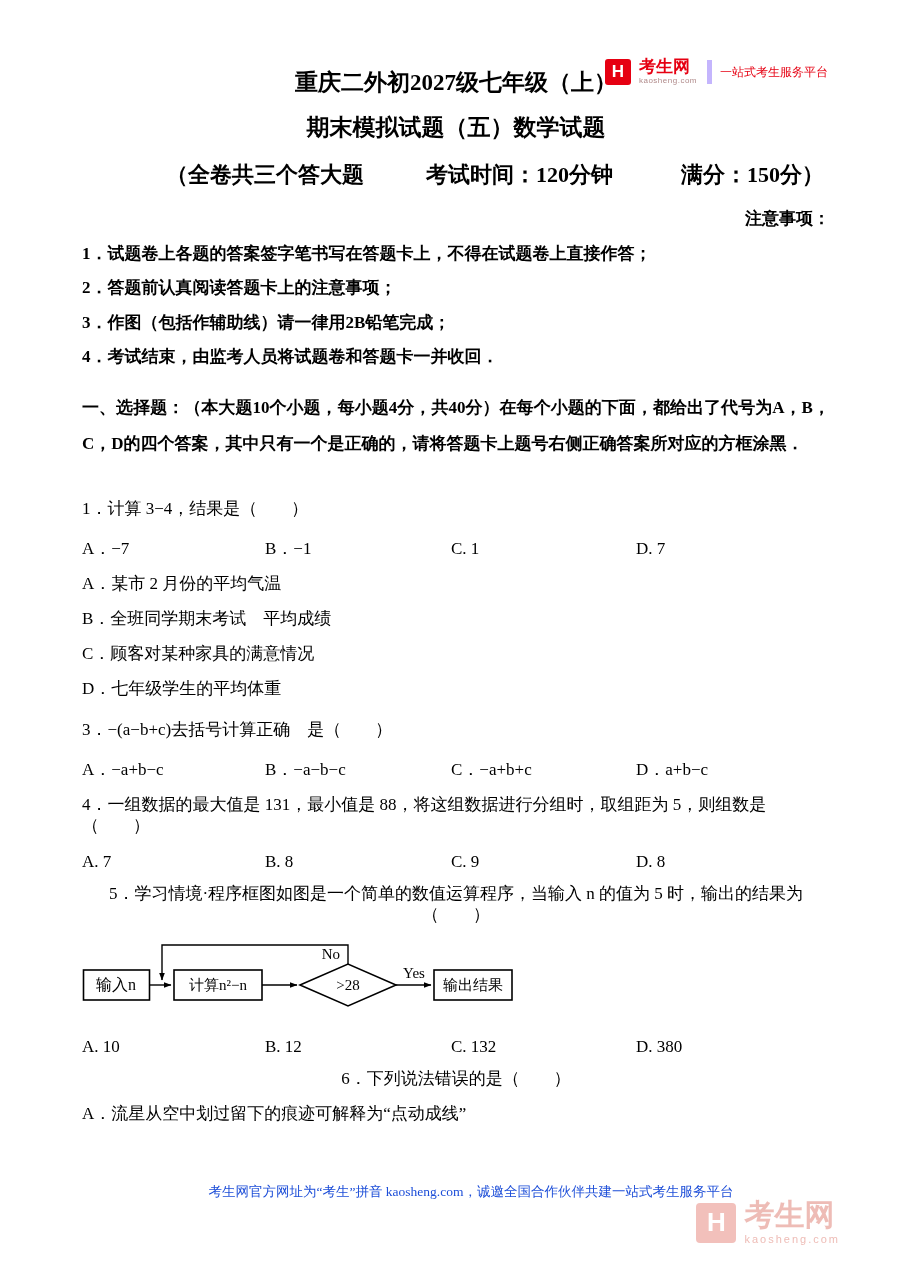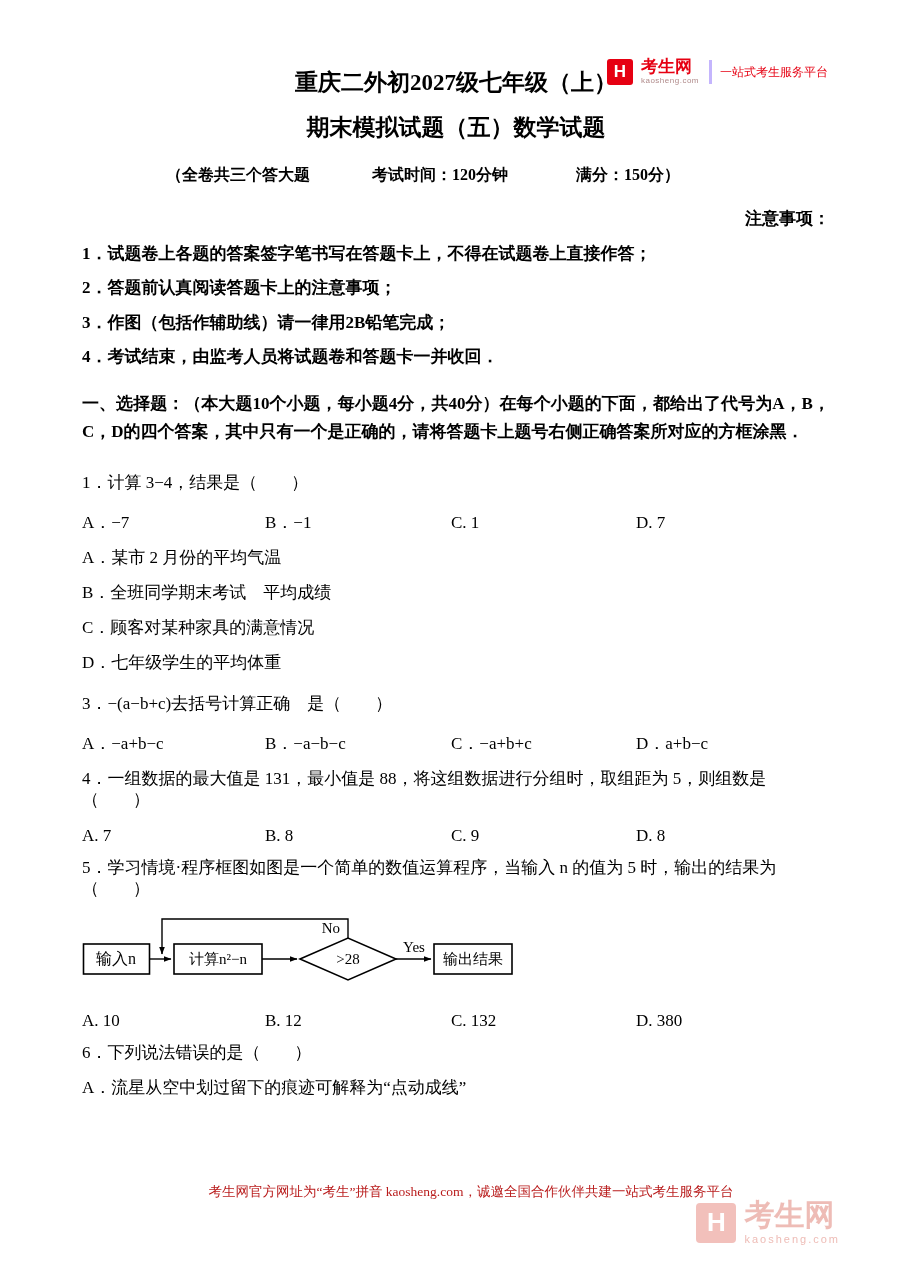--- a/index.html
+++ b/index.html
@@ -20,49 +20,49 @@
   .brand-icon {
     width:26px; height:26px; background:#e60012; border-radius:3px;
     color:#fff; font-family:"Liberation Sans",sans-serif; font-weight:bold;
     font-size:17px; display:flex; align-items:center; justify-content:center;
   }
   .brand-text { display:flex; flex-direction:column; line-height:1; }
   .brand-name { color:#e60012; font-weight:bold; font-size:17px; font-family:"Liberation Sans",sans-serif; }
   .brand-domain { color:#b08a8a; font-size:8px; margin-top:2px; font-family:"Liberation Sans",sans-serif; letter-spacing:0.5px; }
   .brand-tagline {
     color:#e60012; font-size:12px; font-family:"Liberation Sans",sans-serif;
-    border-left:3px solid #c4b5fd; padding-left:8px; margin-left:2px; line-height:24px;
+    border-left:5px solid #c4b5fd; padding-left:8px; margin-left:2px; line-height:24px;
   }
   .content { padding:68px 70px 0 82px; font-size:17px; line-height:21px; }
   .title1, .title2 { margin:0; text-align:center; font-size:23px; font-weight:bold; line-height:30px; }
   .title2 { margin-top:15px; }
-  .meta { margin-top:21px; font-weight:bold; font-size:16px; display:flex; }
+  .meta { margin-top:21px; font-weight:bold; font-size:22px; display:flex; }
   .meta span:nth-child(1){ margin-left:84px; }
   .meta span:nth-child(2){ margin-left:62px; }
   .meta span:nth-child(3){ margin-left:68px; }
   .notice-heading { margin-top:23px; font-weight:bold;text-align:right; }
   .notice-item { margin-top:13.5px; font-weight:bold; line-height:21px; }
-  .section-intro { margin:23px 0 0 0; font-weight:bold; line-height:28px; text-align:justify; }
+  .section-intro { margin:23px 0 0 0; font-weight:bold; line-height:36px; text-align:justify; }
   .stem { margin-top:20px; }
-  .stem.mt-lg { margin-top:26px; }
+  .stem.mt-lg { margin-top:36px; }
   .stem.mt-md { margin-top:14px; }
-  .stem.mt-sm { margin-top:11px; }
+  .stem.mt-sm { margin-top:11px;text-align:center; }
   .opt-row {
     margin-top:19px;
     display:grid;
     grid-template-columns:183px 186px 185px auto;
   }
   .opt-row.tight { margin-top:15px; }
   .opt-row.after-flow { margin-top:20px; }
   .opt-line { margin-top:14px; }
   .flowchart { display:block; margin-top:13px; }
   .flowchart text { font-family:"Liberation Serif","DejaVu Serif",serif; }
   .footer-line {
     position:absolute; left:0; right:0; top:1183px;
-    text-align:center; font-size:13.5px; color:#b91c1c;padding-left:42px;
+    text-align:center; font-size:13.5px; color:#1d4ed8;padding-left:42px;
   }
   .watermark {
     position:absolute; right:60px; top:1200px;
     display:flex; align-items:center; gap:8px;
   }
   .wm-icon {
     width:40px; height:40px; background:#f2c0bb; border-radius:4px;
     color:#fff; font-family:"Liberation Sans",sans-serif; font-weight:bold;
     font-size:26px; display:flex; align-items:center; justify-content:center;
   }

